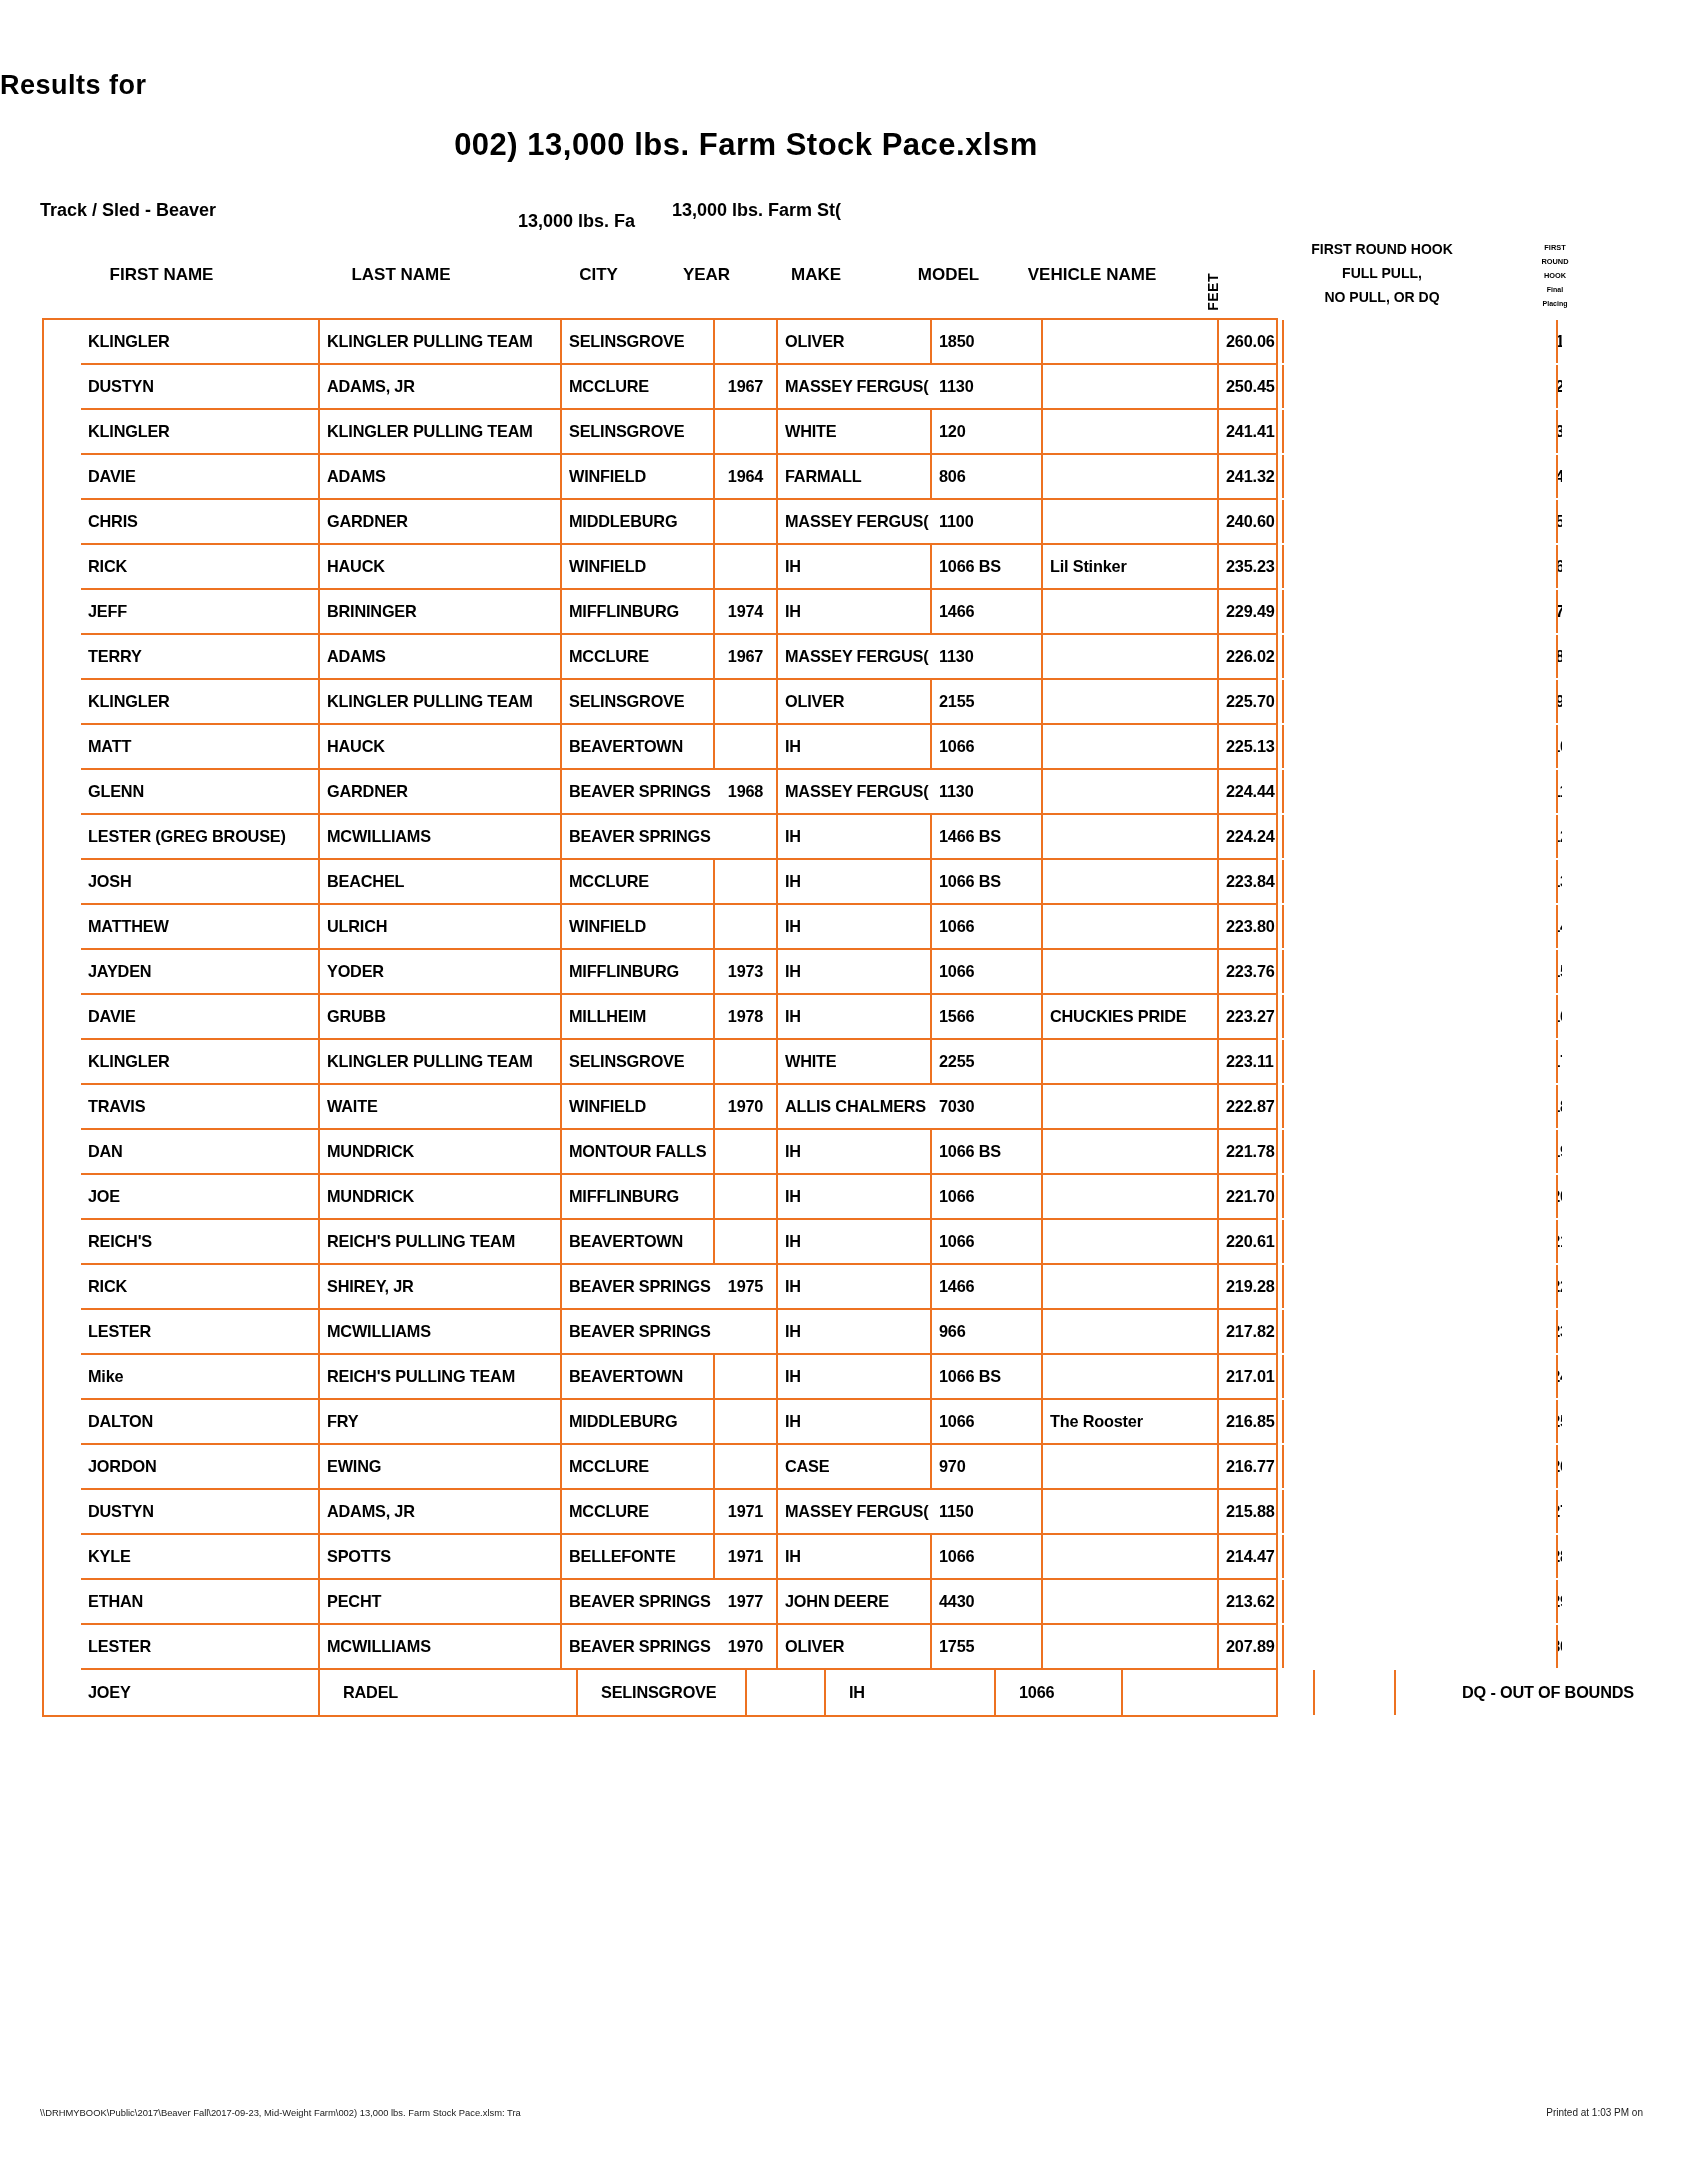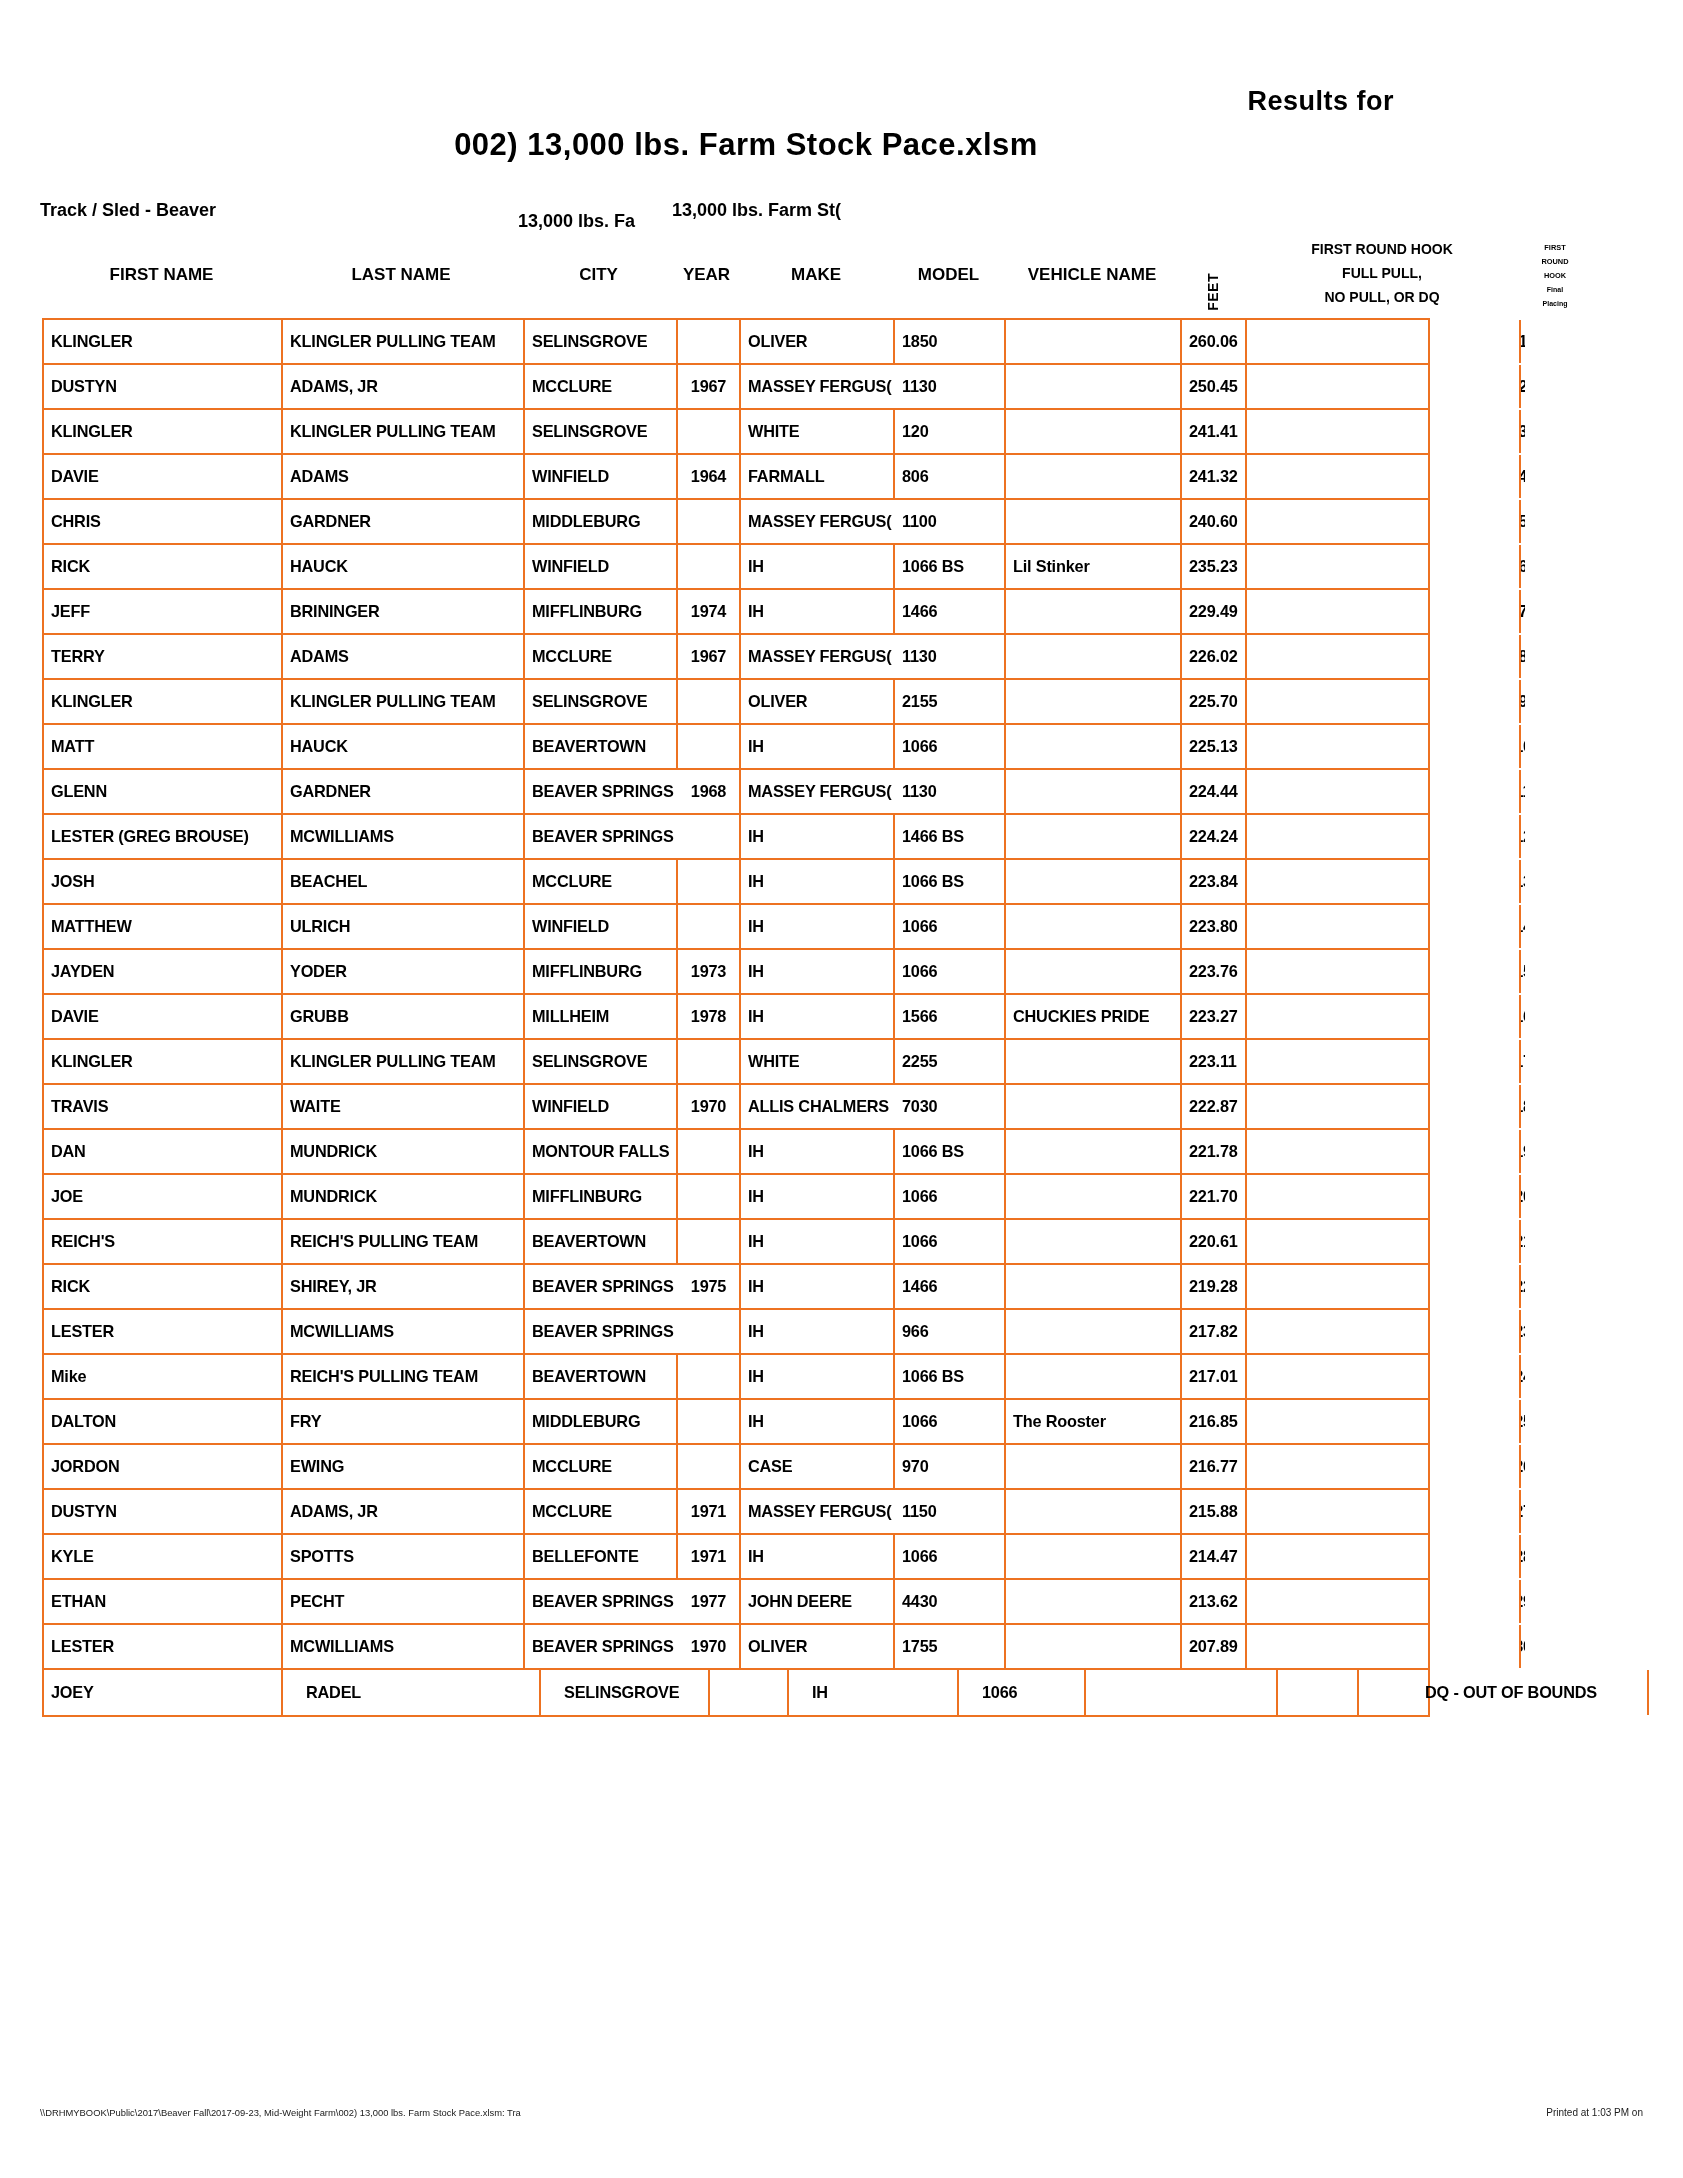--- a/index.html
+++ b/index.html
@@ -2,36 +2,36 @@
 <html><head>
 <meta charset="utf-8">
 <style>
   :root{ --o:#ED7221; }
   html,body{margin:0;padding:0;background:#e8e8e8;}
   .page{
     position:relative;width:1683px;height:2178px;background:#ffffff;
     font-family:"Liberation Sans",sans-serif;color:#000;overflow:hidden;
   }
   .abs{position:absolute;}
-  .title1{left:0;top:86px;width:1394px;text-align:right;font-size:27px;font-weight:bold;letter-spacing:0.5px;}
+  .title1{left:0;top:70px;width:1394px;text-align:left;font-size:27px;font-weight:bold;letter-spacing:0.5px;}
   .title2{left:0;top:127px;width:1492px;text-align:center;font-size:31px;font-weight:bold;letter-spacing:0.5px;}
   .meta{top:200px;font-size:18px;font-weight:bold;white-space:nowrap;}
   .track{left:40px;}
   .class1{left:518px;width:154px;overflow:hidden;margin-top:11px;}
   .class2{left:672px;width:222px;overflow:hidden;}
   .hdr{top:265px;text-align:center;font-size:17px;font-weight:bold;white-space:nowrap;}
   .hdr3{left:1245px;width:274px;top:237px;text-align:center;font-size:14px;font-weight:bold;line-height:24px;}
   .hdr5{left:1520px;width:70px;top:241px;text-align:center;font-size:7.4px;font-weight:bold;line-height:14px;}
   .hdr5 .lo{font-size:7px;}
   .feetwrap{left:1180px;width:65px;top:246px;height:65px;display:flex;align-items:flex-end;justify-content:center;}
   .feetwrap span{writing-mode:vertical-rl;transform:rotate(180deg);font-size:14px;font-weight:bold;letter-spacing:0.5px;}
   .tbl{
-    left:42px;top:318px;width:1388px;
+    left:42px;top:318px;width:1236px;
     border:2px solid var(--o);
-    box-sizing:border-box;background:#fff;
+    box-sizing:border-box;background:#fff;padding-left:37px;
   }
   .row{
     display:grid;
     grid-template-columns:239px 242px 153px 63px 154px 111px 176px 65px 274px 1fr;
     height:45px;
     border-bottom:2px solid var(--o);
     box-sizing:border-box;
   }
   .row:last-child{border-bottom:none;gap:16px;}
   .cell{

